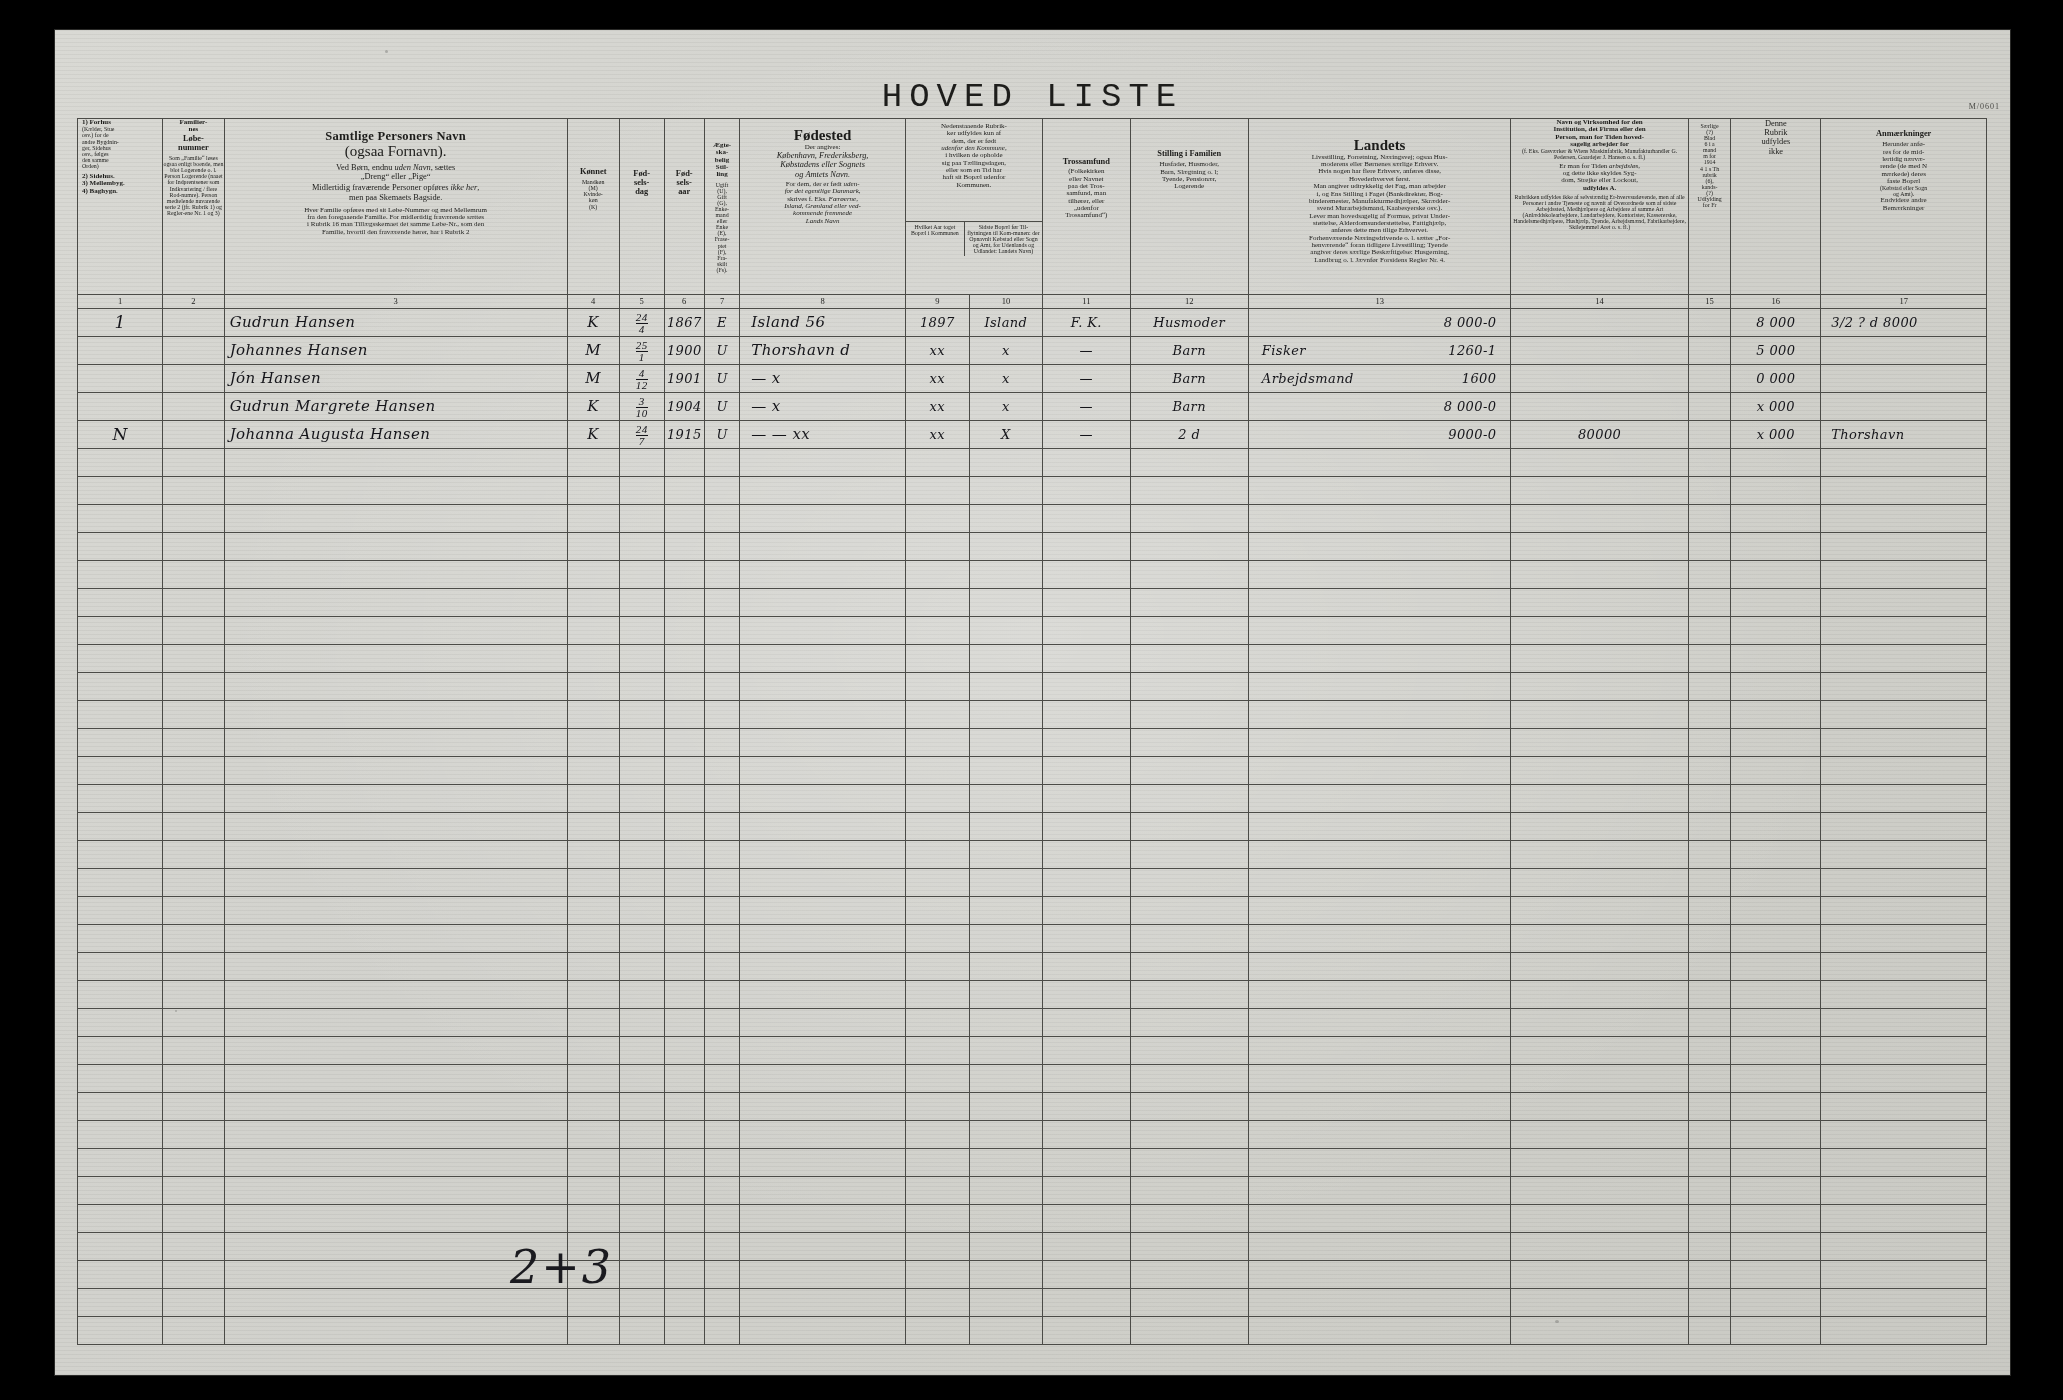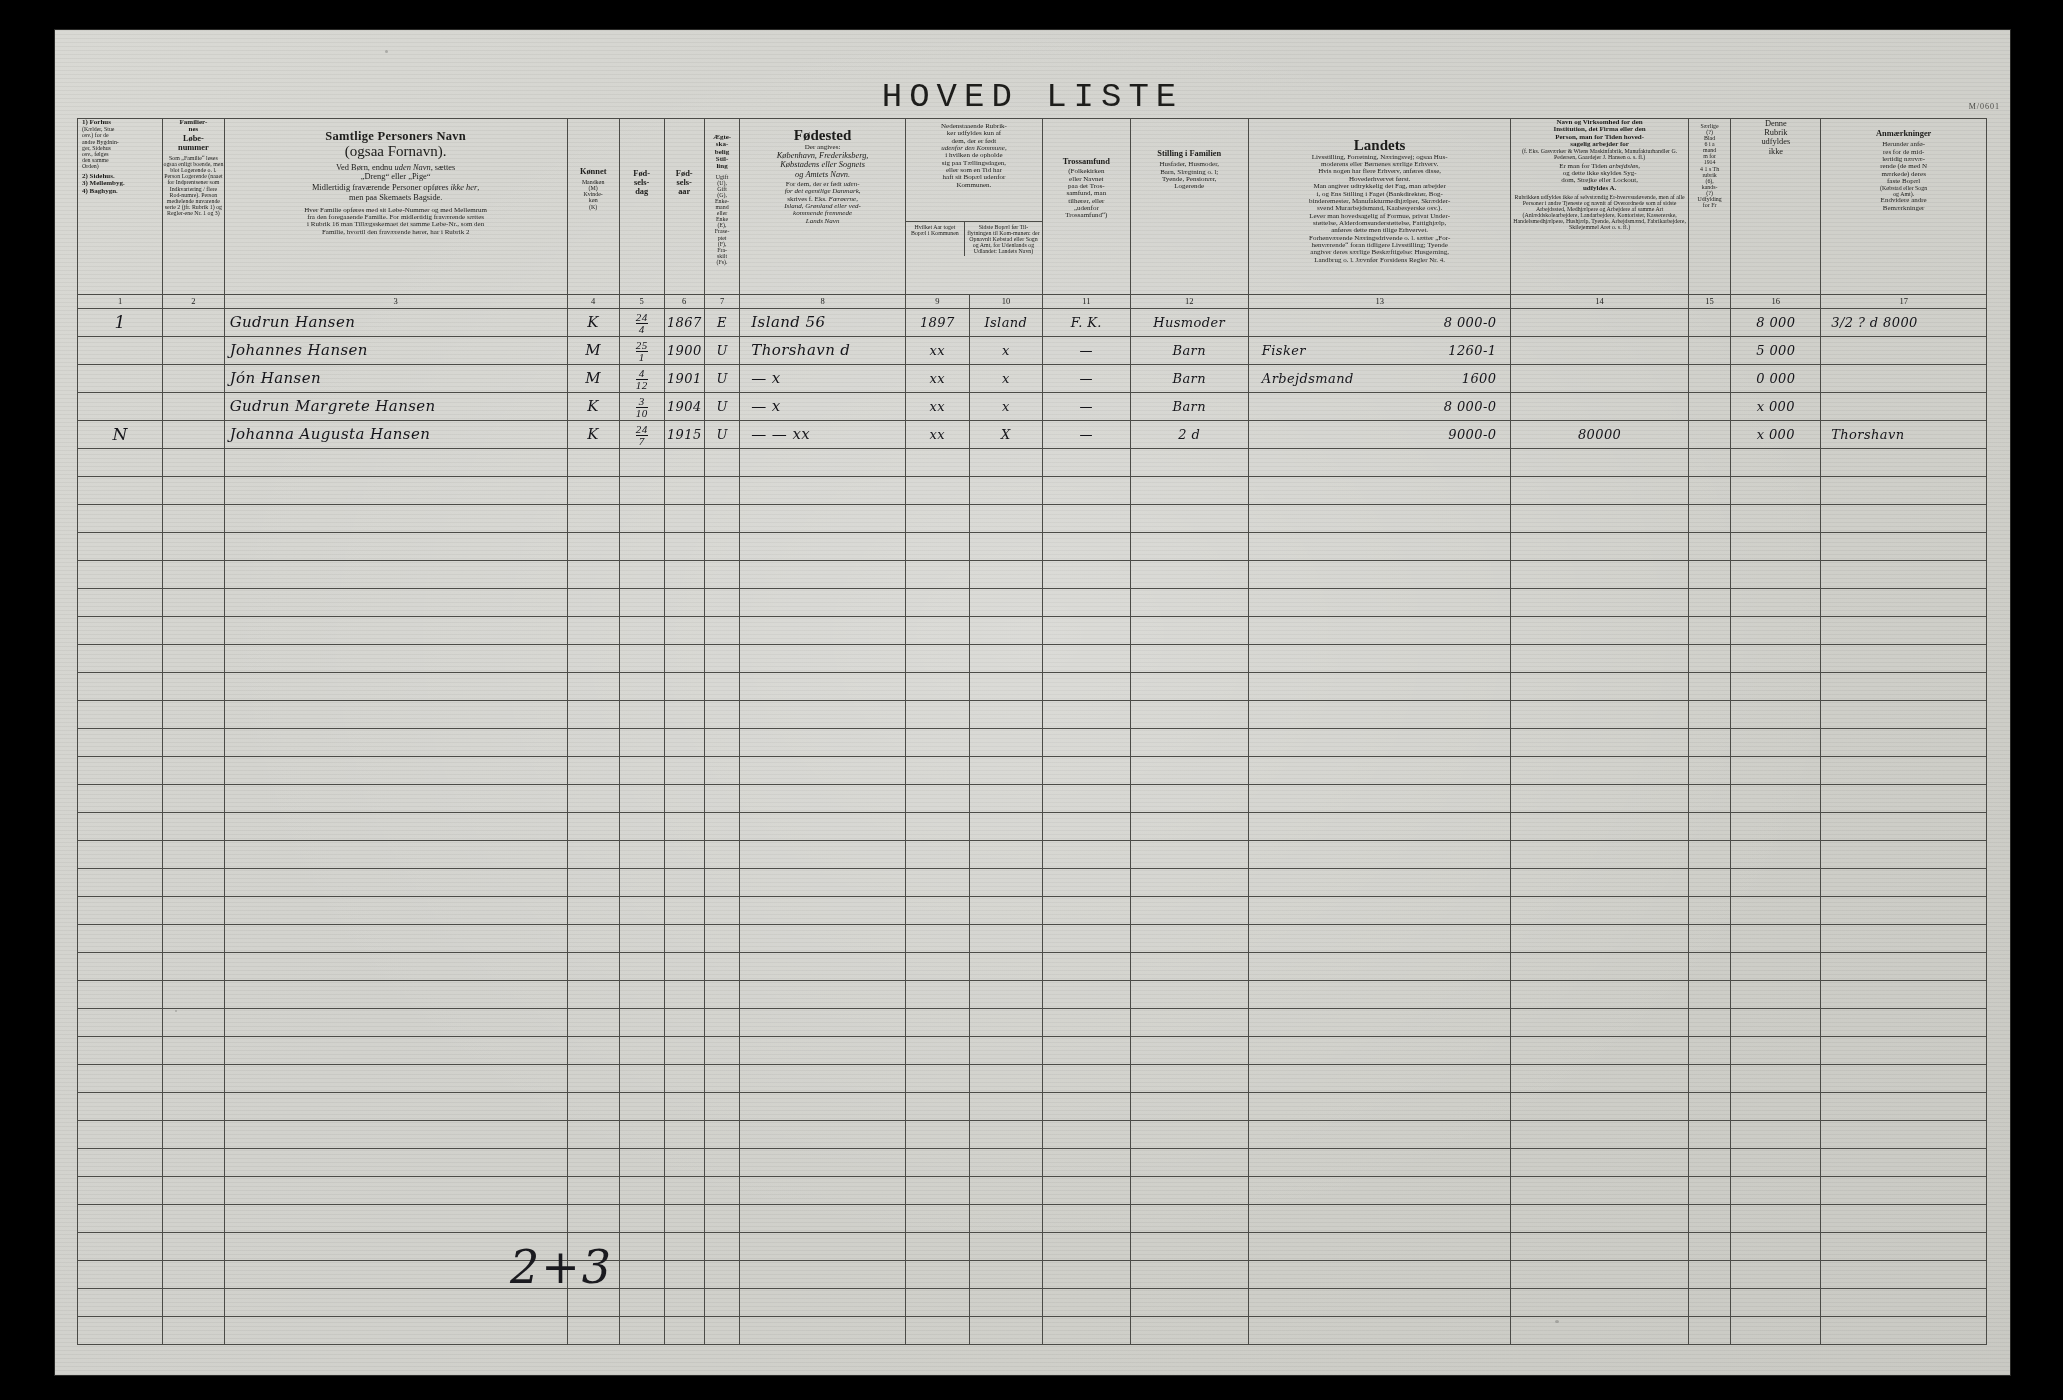--- a/index.html
+++ b/index.html
@@ -156,21 +156,21 @@
 
       <td class="hdr">
         <div class="sm b" style="margin-top:50px">Fød-<br>sels-<br>dag</div>
       </td>
 
       <td class="hdr">
         <div class="sm b" style="margin-top:50px">Fød-<br>sels-<br>aar</div>
       </td>
 
       <td class="hdr">
-        <div class="xs b" style="margin-top:15px">Ægte-<br>ska-<br>belig<br>Stil-<br>ling</div>
+        <div class="xs b" style="margin-top:23px">Ægte-<br>ska-<br>belig<br>Stil-<br>ling</div>
         <div class="xxs" style="margin-top:3px">Ugift<br>(U),<br>Gift<br>(G),<br>Enke-<br>mand<br>eller<br>Enke<br>(E),<br>Frase-<br>ptet<br>(F),<br>Fra-<br>skilt<br>(Fs).</div>
       </td>
 
       <td class="hdr">
         <div class="med b" style="margin-top:8px">Fødested</div>
         <div class="xs">Der angives:</div>
         <div class="sm it">København, Frederiksberg,</div>
         <div class="sm it">Købstadens eller Sognets</div>
         <div class="sm it">og Amtets Navn.</div>
         <div class="xs" style="margin-top:2px">For dem, der er født <span class="it">uden-</span></div>

